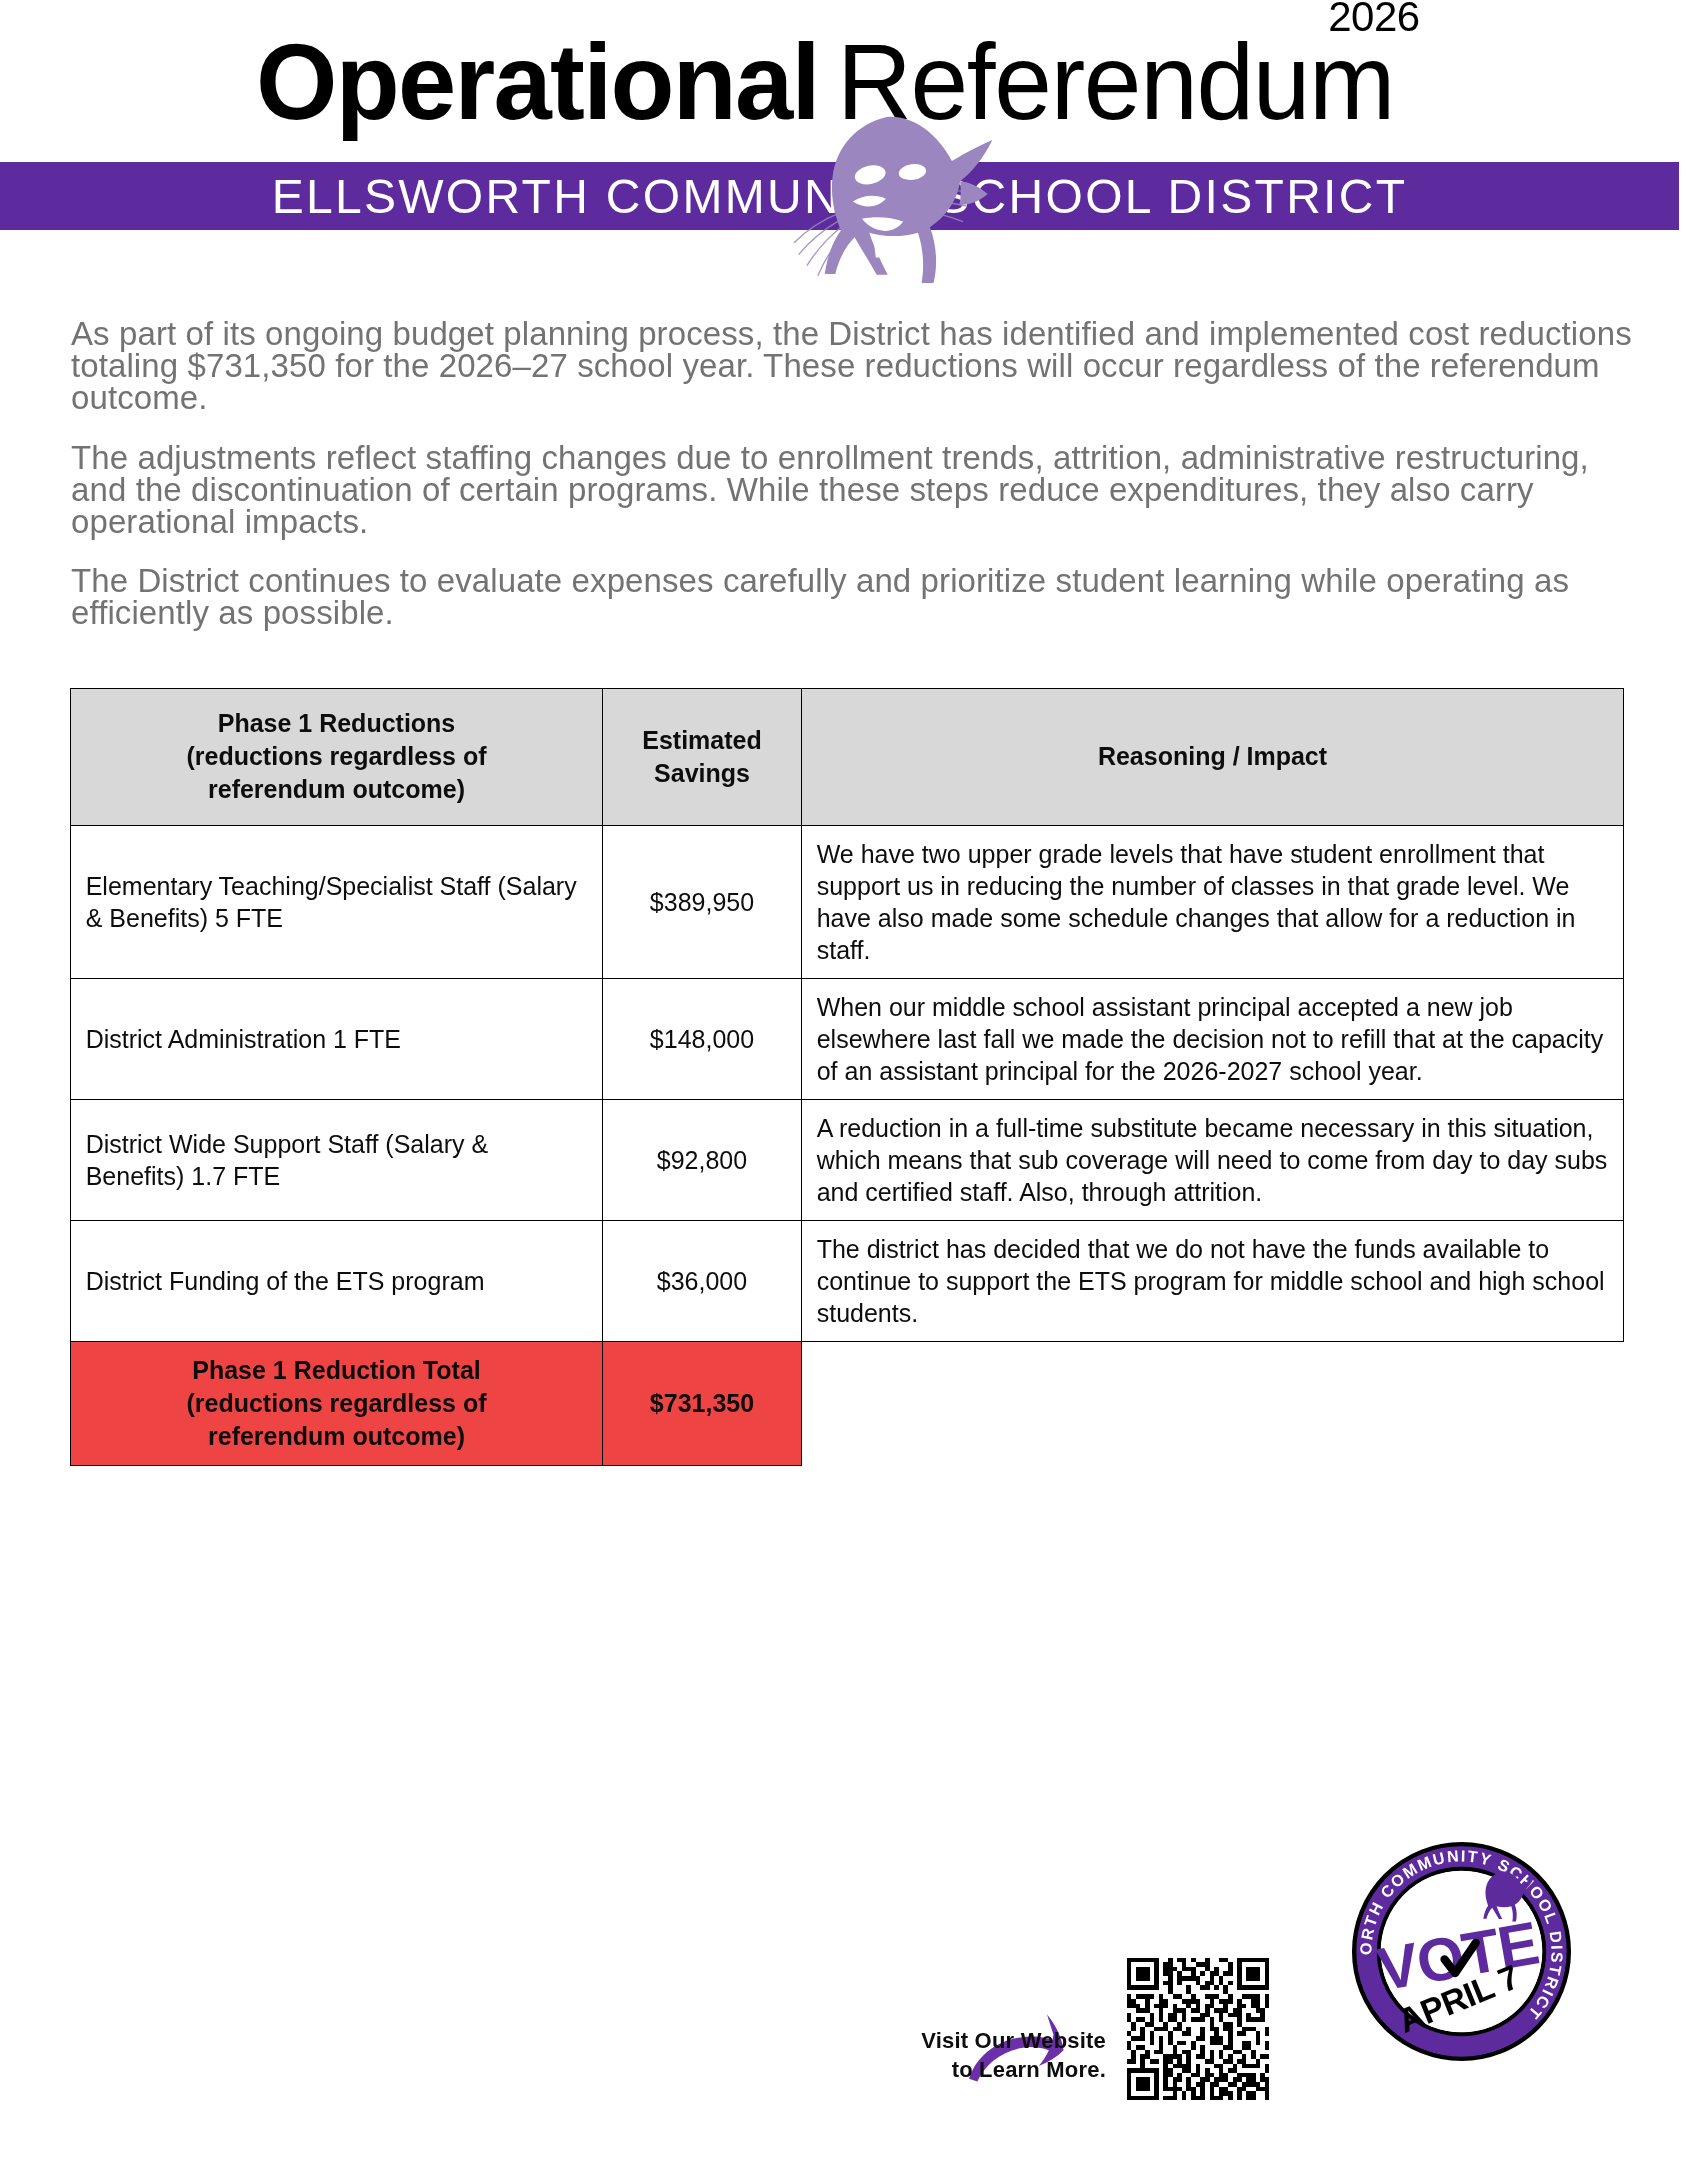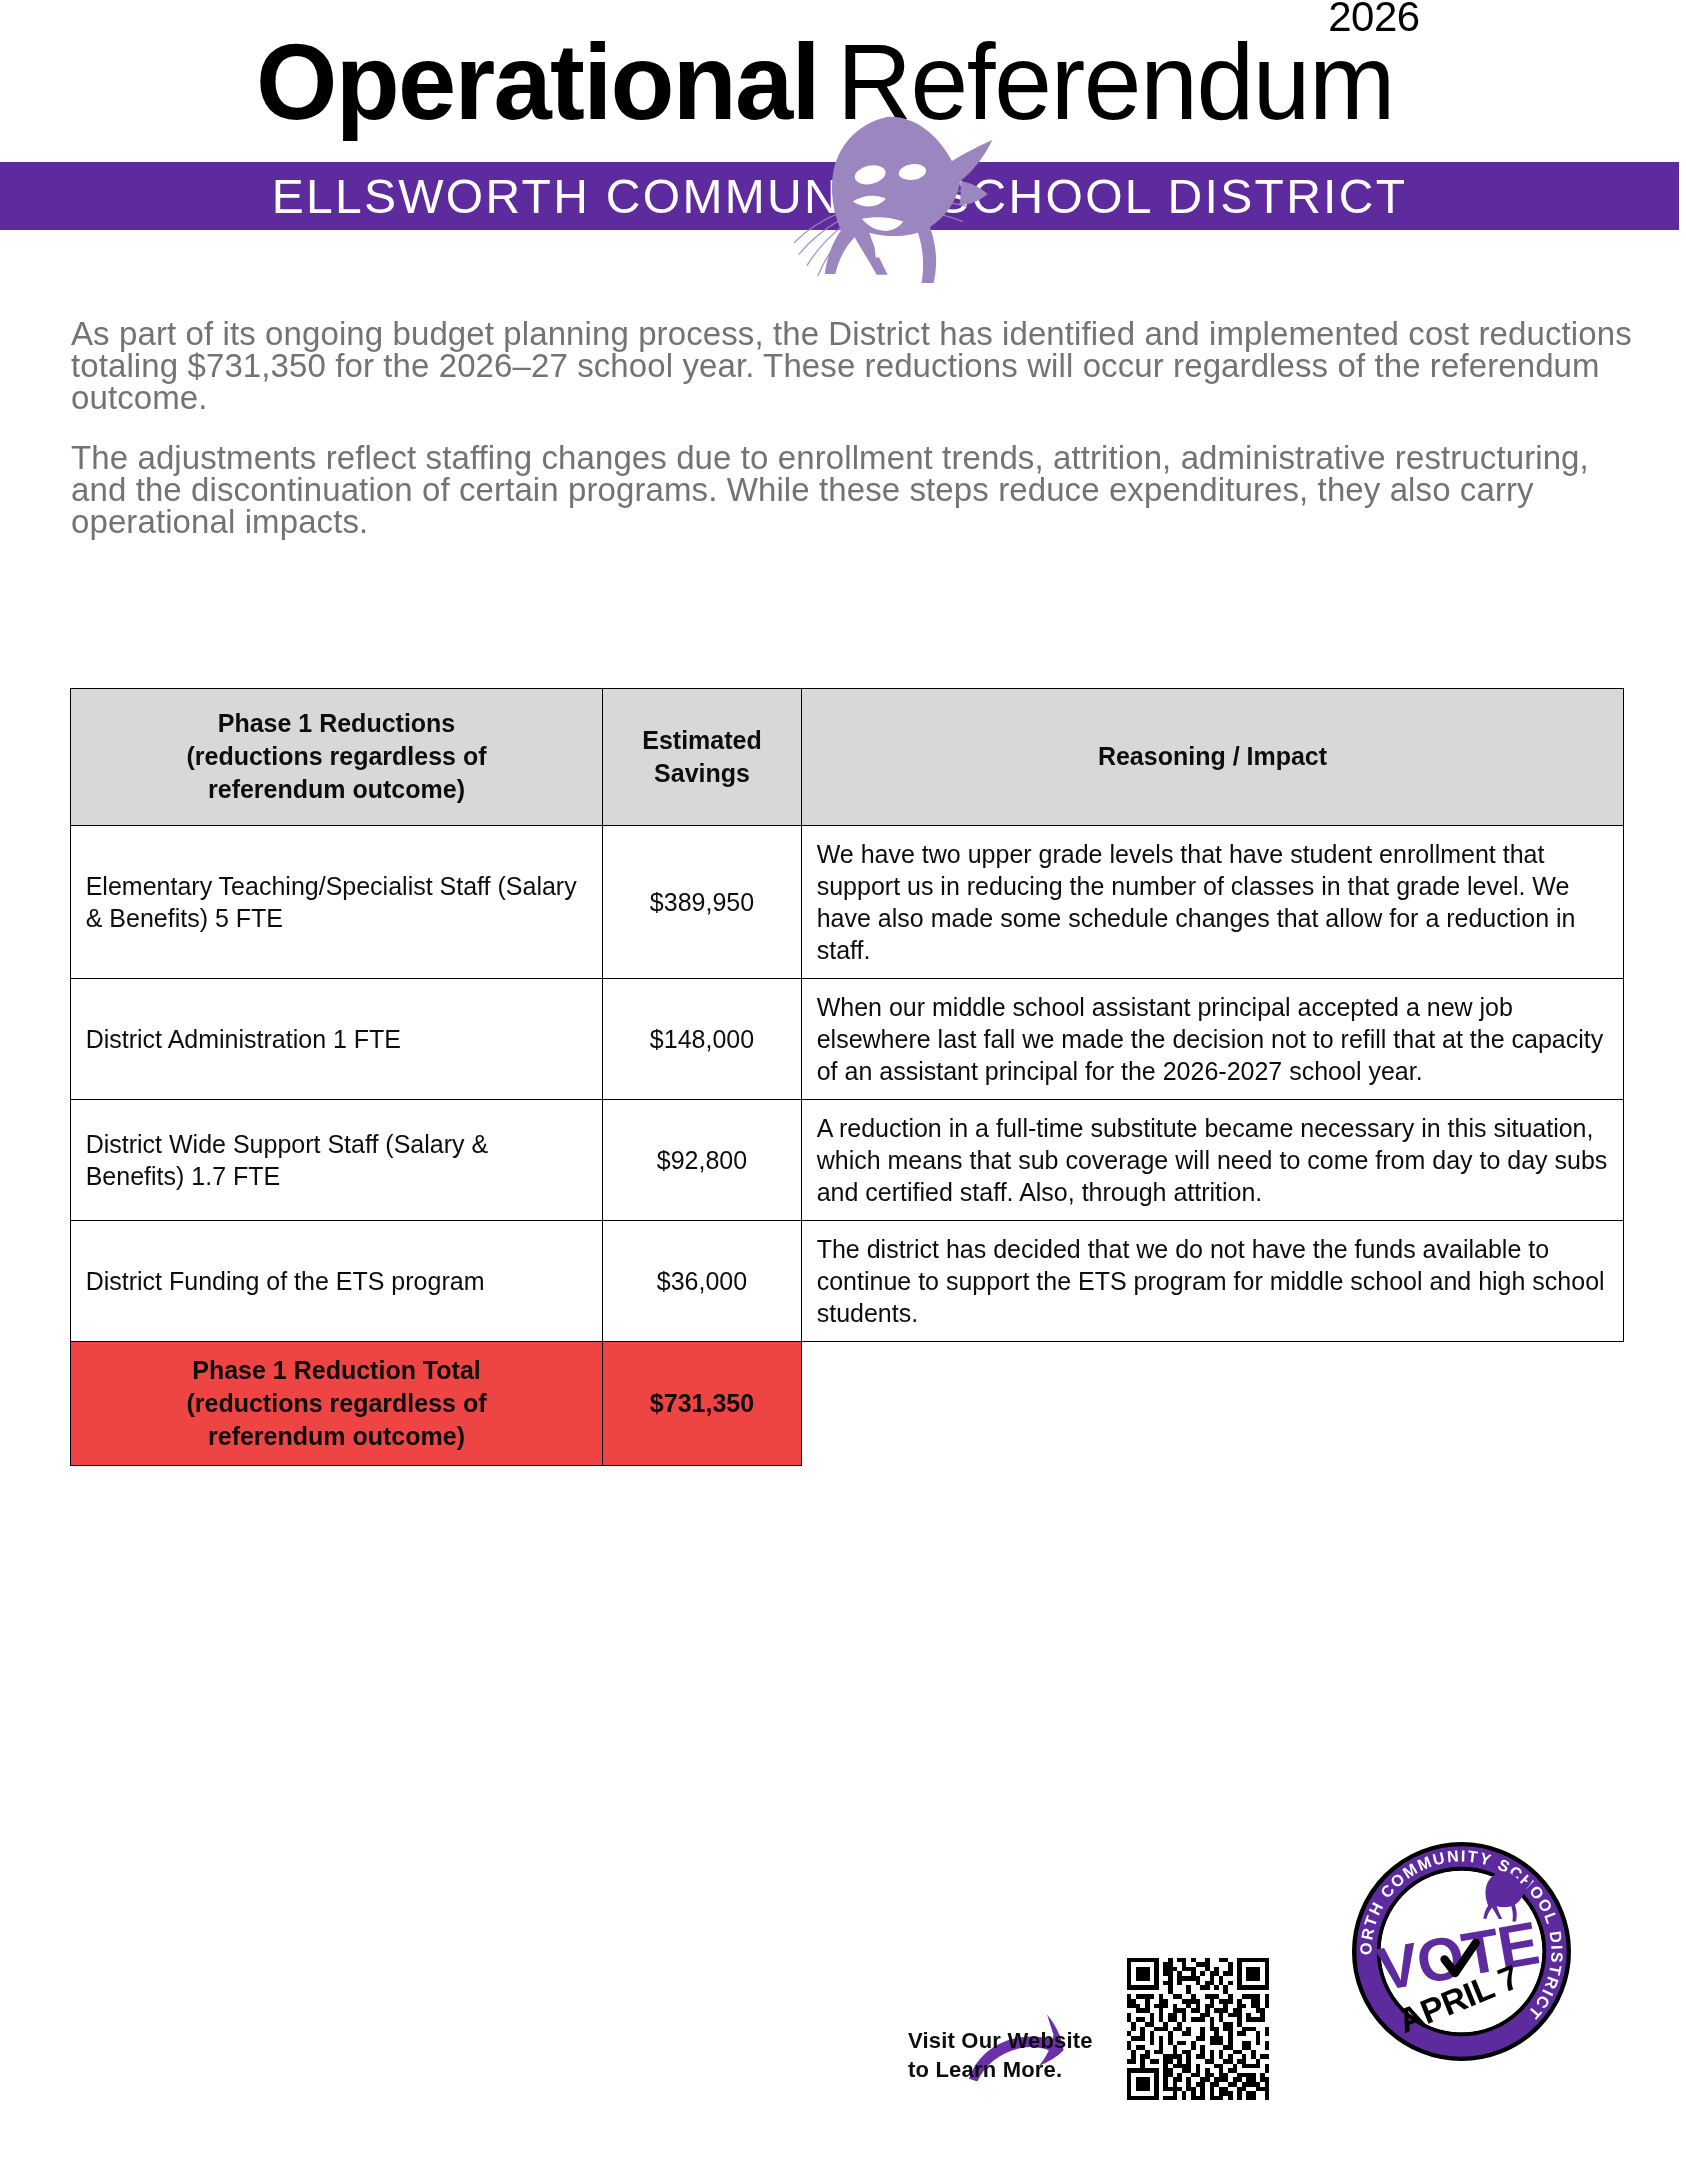--- a/index.html
+++ b/index.html
@@ -178,21 +178,21 @@
     left: 0;
     top: 1894px;
     width: 1687px;
     height: 290px;
   }
   .cta {
     position: absolute;
     left: 908px;
     top: 133px;
     width: 198px;
-    text-align: left;
+    text-align: right;
     font-family: "Liberation Sans Narrow", "Liberation Sans", sans-serif;
     font-weight: 700;
     font-size: 22px;
     line-height: 28.5px;
     letter-spacing: 0.2px;
     color: #0d0d0d;
   }
   .arrow-svg {
     position: absolute;
     left: 965px;
@@ -251,20 +251,21 @@
       <path d="M300 196 C342 190 382 188 420 192"></path>
       <path d="M302 212 C344 212 386 216 424 224"></path>
       <path d="M300 228 C340 234 380 244 416 258"></path>
     </g>
   </svg>
 </div>
 
 <div class="intro">
   <p>As part of its ongoing budget planning process, the District has identified and implemented cost reductions totaling $731,350 for the 2026–27 school year. These reductions will occur regardless of the referendum outcome.</p>
   <p>The adjustments reflect staffing changes due to enrollment trends, attrition, administrative restructuring, and the discontinuation of certain programs. While these steps reduce expenditures, they also carry operational impacts.</p>
+  <p>The District continues to evaluate expenses carefully and prioritize student learning while operating as efficiently as possible.</p>
 </div>
 
 <div class="tbl-wrap">
   <table class="reductions">
     <colgroup>
       <col class="c1">
         <col class="c2">
         <col class="c3">
     </colgroup>
     <thead>

